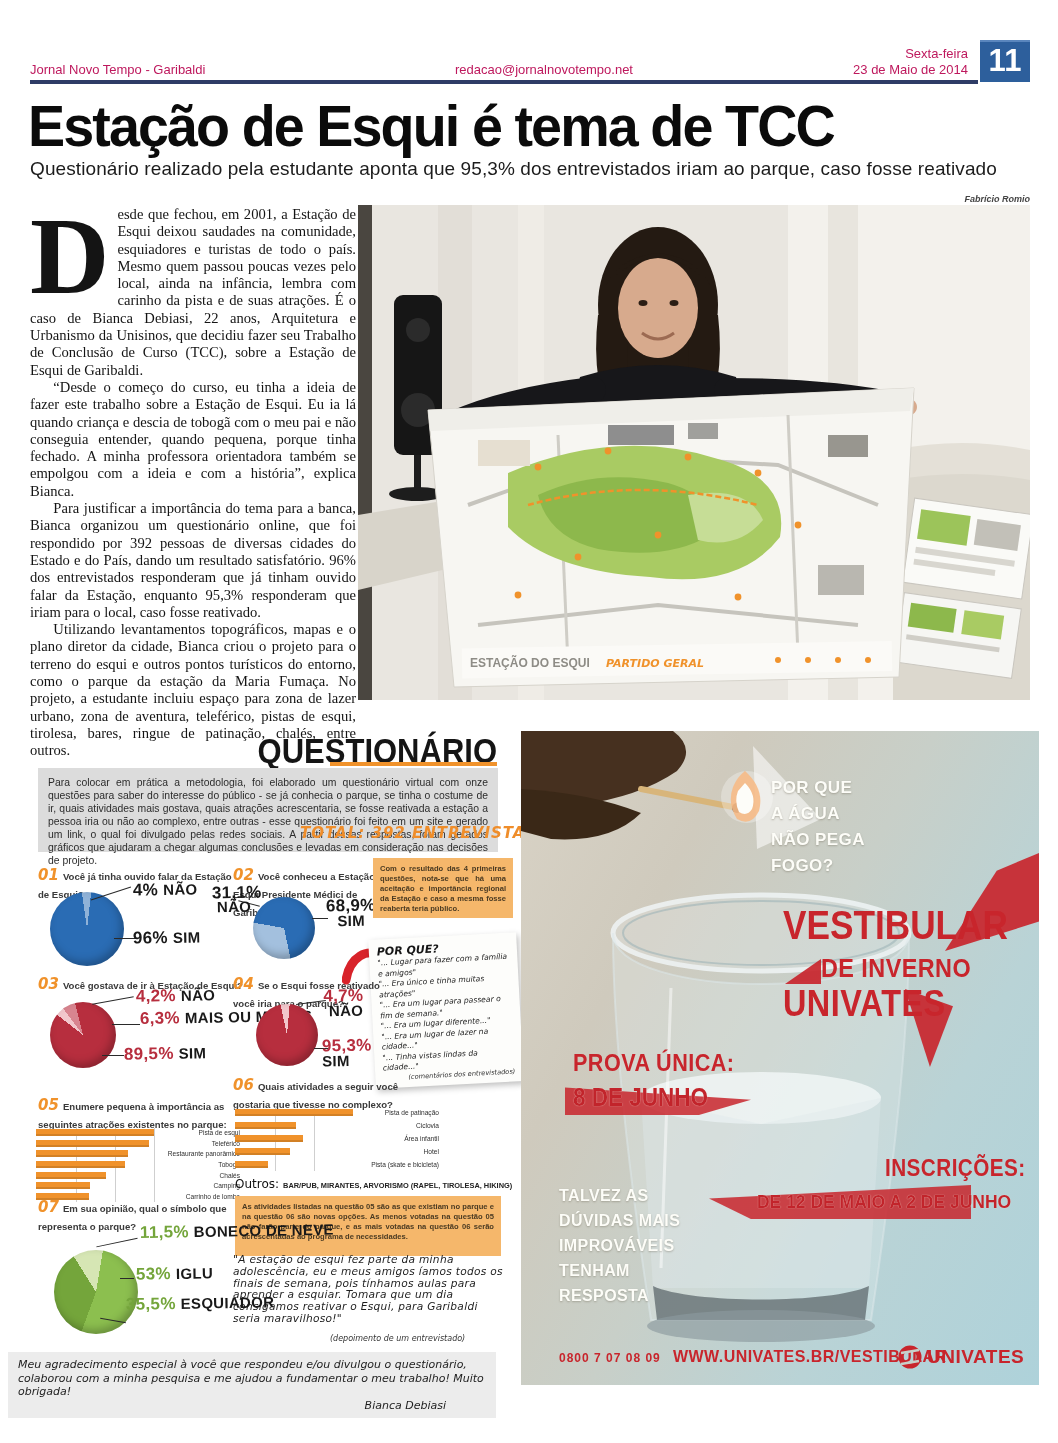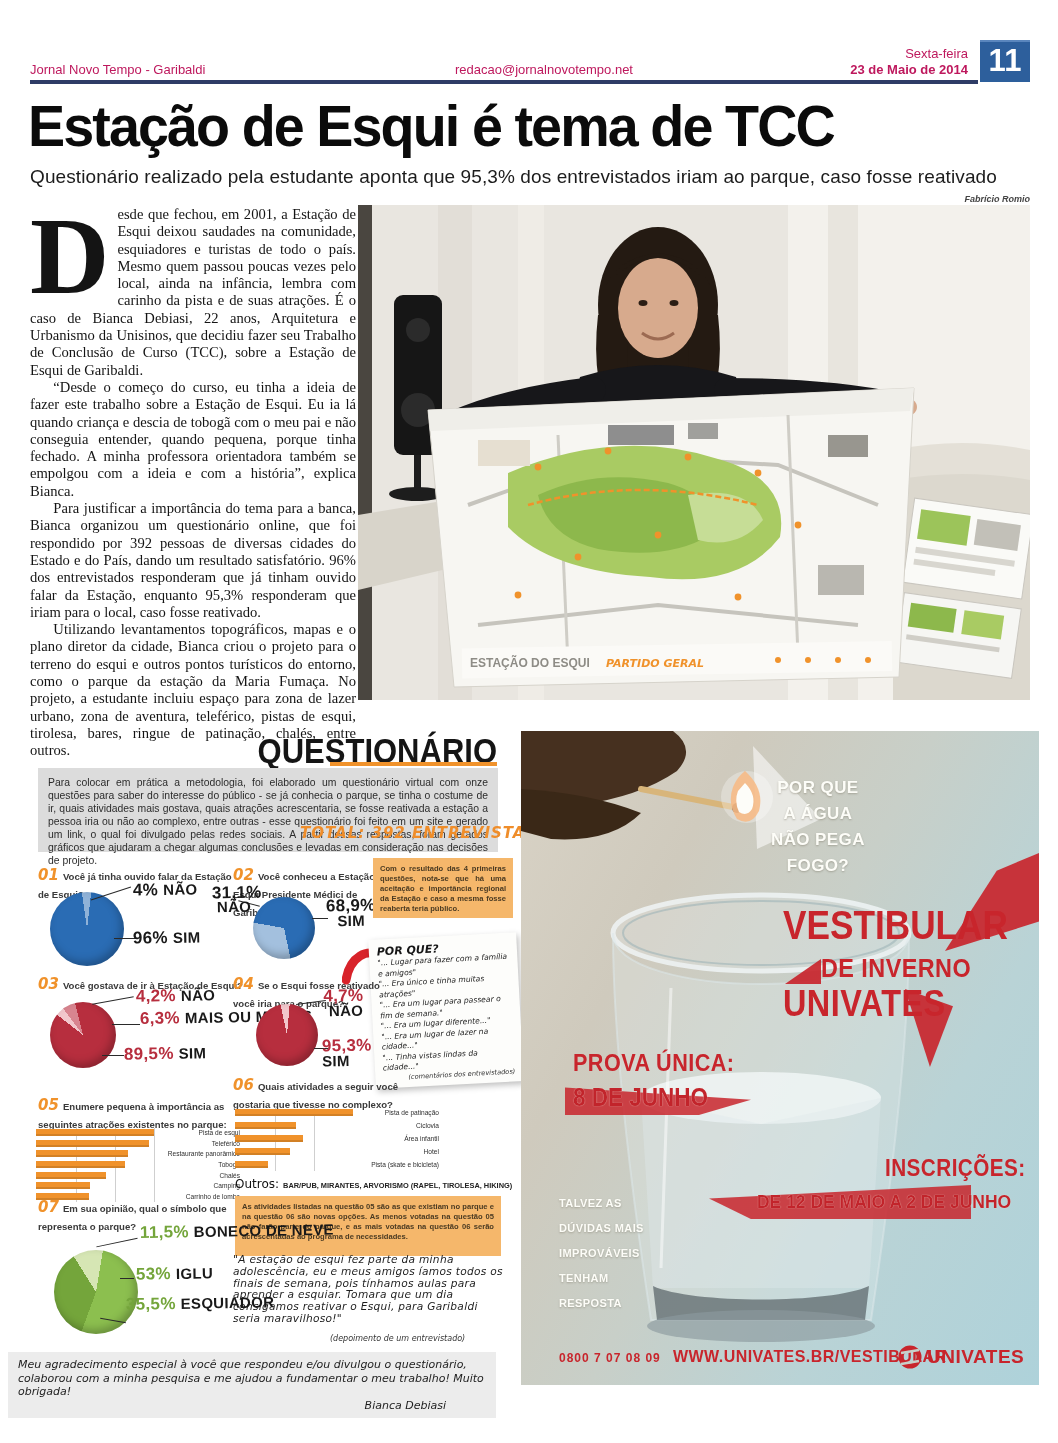--- a/index.html
+++ b/index.html
@@ -69,26 +69,26 @@
   .logoword{font-family:"Liberation Sans",sans-serif;font-weight:bold;color:#c8252c;font-size:19px;letter-spacing:.5px;}
 </style>
 </head>
 <body>
 
 <div class="page">
 
   <div class="abs hdr-small sans" style="left:30px;top:62px;">Jornal Novo Tempo - Garibaldi</div>
   <div class="abs hdr-small sans" style="left:455px;top:62px;">redacao@jornalnovotempo.net</div>
   <div class="abs hdr-small sans" style="right:90px;top:46px;text-align:right;">Sexta-feira</div>
-  <div class="abs hdr-small sans" style="right:90px;top:62px;text-align:left;font-weight:bold;">23 de Maio de 2014</div>
+  <div class="abs hdr-small sans" style="right:90px;top:62px;text-align:left;">23 de Maio de 2014</div>
   <div class="abs pagenum" style="right:28px;top:40px;">11</div>
   <div class="abs hdr-rule" style="left:30px;right:80px;top:80px;"></div>
 
   <div class="abs headline" style="left:28px;top:92px;">Estação de Esqui é tema de TCC</div>
-  <div class="abs subhead" style="left:30px;top:166px;width:980px;">Questionário realizado pela estudante aponta que 95,3% dos entrevistados iriam ao parque, caso fosse reativado</div>
+  <div class="abs subhead" style="left:30px;top:158px;width:980px;">Questionário realizado pela estudante aponta que 95,3% dos entrevistados iriam ao parque, caso fosse reativado</div>
   <div class="abs credit" style="right:28px;top:194px;">Fabrício Romio</div>
 
   <div class="abs bodycol" style="left:30px;top:206px;">
     <p><span class="dropcap">D</span><span>esde que fechou, em 2001, a Estação de Esqui deixou saudades na comunidade, esquiadores e turistas de todo o país. Mesmo quem passou poucas vezes pelo local, ainda na infância, lembra com carinho da pista e de suas atrações. É o caso de Bianca Debiasi, 22 anos, Arquitetura e Urbanismo da Unisinos, que decidiu fazer seu Trabalho de Conclusão de Curso (TCC), sobre a Estação de Esqui de Garibaldi.</span></p>
     <p class="ind">“Desde o começo do curso, eu tinha a ideia de fazer este trabalho sobre a Estação de Esqui. Eu ia lá quando criança e descia de tobogã com o meu pai e não conseguia entender, quando pequena, porque tinha fechado. A minha professora orientadora também se empolgou com a ideia e com a história”, explica Bianca.</p>
     <p class="ind">Para justificar a importância do tema para a banca, Bianca organizou um questionário online, que foi respondido por 392 pessoas de diversas cidades do Estado e do País, dando um resultado satisfatório. 96% dos entrevistados responderam que já tinham ouvido falar da Estação, enquanto 95,3% responderam que iriam para o local, caso fosse reativado.</p>
     <p class="ind">Utilizando levantamentos topográficos, mapas e o plano diretor da cidade, Bianca criou o projeto para o terreno do esqui e outros pontos turísticos do entorno, como o parque da estação da Maria Fumaça. No projeto, a estudante incluiu espaço para zona de lazer urbano, zona de aventura, teleférico, pistas de esqui, tirolesa, bares, ringue de patinação, chalés, entre outros.</p>
   </div>
 
   <div class="abs" style="left:358px;top:205px;width:672px;height:495px;">
@@ -378,39 +378,39 @@
       <polygon points="232,15 300,88 236,118" fill="#ffffff" opacity=".55"></polygon>
       <path d="M0,0 L152,0 Q176,18 156,40 Q118,66 58,74 L0,92 Z" fill="#46301f"></path>
       <path d="M0,58 Q70,62 120,82 Q90,112 30,108 L0,100 Z" fill="#3a2817"></path>
       <path d="M120,58 L212,76" stroke="#d8b57a" stroke-width="6" stroke-linecap="round"></path>
       <circle cx="216" cy="77" r="5" fill="#4a2e1c"></circle>
       <path d="M224,40 Q244,58 238,80 Q230,96 216,88 Q206,72 212,56 Q216,46 224,40 Z" fill="#f59b4e" opacity=".85"></path>
       <path d="M224,52 Q236,64 231,78 Q226,86 218,81 Q213,70 217,60 Z" fill="#fdfdf6"></path>
       <circle cx="226" cy="66" r="26" fill="#ffffff" opacity=".30"></circle>
     </svg>
 
-    <div class="abs adwhite" style="left:250px;top:44px;font-size:17px;line-height:26px;text-align:center;">
+    <div class="abs adwhite" style="left:250px;top:44px;font-size:17px;line-height:26px;">
       <div>POR QUE</div>
       <div>A ÁGUA</div>
       <div>NÃO PEGA</div>
       <div>FOGO?</div>
     </div>
 
     <div class="abs wedge" style="left:424px;top:122px;width:94px;height:98px;clip-path:polygon(100% 0,100% 70%,0 100%,55% 18%);"></div>
     <div class="abs wedge" style="left:264px;top:228px;width:36px;height:25px;clip-path:polygon(0 100%,100% 0,100% 100%);"></div>
     <div class="abs wedge" style="left:384px;top:258px;width:48px;height:78px;clip-path:polygon(0 0,100% 22%,52% 100%);"></div>
     <div class="abs adred" style="left:262px;top:172px;font-size:40px;letter-spacing:0;transform:scaleX(.88);transform-origin:left;">VESTIBULAR</div>
     <div class="abs adred" style="left:300px;top:222px;font-size:26px;transform:scaleX(.9);transform-origin:left;">DE INVERNO</div>
     <div class="abs adred" style="left:262px;top:252px;font-size:36px;transform:scaleX(.9);transform-origin:left;">UNIVATES</div>
 
     <div class="abs adred" style="left:52px;top:318px;font-size:24px;transform:scaleX(.9);transform-origin:left;">PROVA ÚNICA:</div>
     <div class="abs wedge" style="left:44px;top:352px;width:186px;height:32px;clip-path:polygon(0 14%,100% 52%,72% 100%,0 100%);opacity:.85;"></div>
     <div class="abs outline-red sans" style="left:52px;top:352px;font-size:25px;font-weight:bold;transform:scaleX(.9);transform-origin:left;">8 DE JUNHO</div>
 
-    <div class="abs adwhite" style="left:38px;top:452px;font-size:11px;line-height:25px;margin-top:8px;">
+    <div class="abs adwhite" style="left:38px;top:452px;font-size:16px;line-height:25px;">
       <div>TALVEZ AS</div>
       <div>DÚVIDAS MAIS</div>
       <div>IMPROVÁVEIS</div>
       <div>TENHAM</div>
       <div>RESPOSTA</div>
     </div>
 
     <div class="abs adred" style="left:364px;top:424px;font-size:23px;transform:scaleX(.9);transform-origin:left;">INSCRIÇÕES:</div>
     <div class="abs wedge" style="left:188px;top:454px;width:262px;height:34px;clip-path:polygon(0 40%,100% 0,100% 100%,16% 100%);opacity:.85;"></div>
     <div class="abs outline-red sans" style="left:236px;top:460px;font-size:19px;font-weight:bold;white-space:nowrap;transform:scaleX(.92);transform-origin:left;">DE 12 DE MAIO A 2 DE JUNHO</div>

